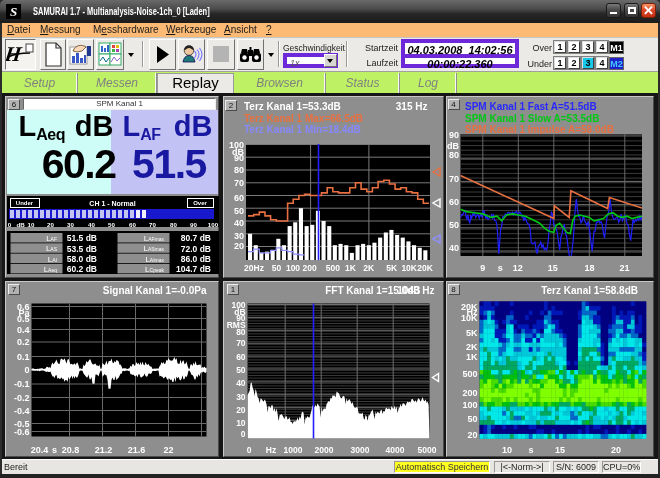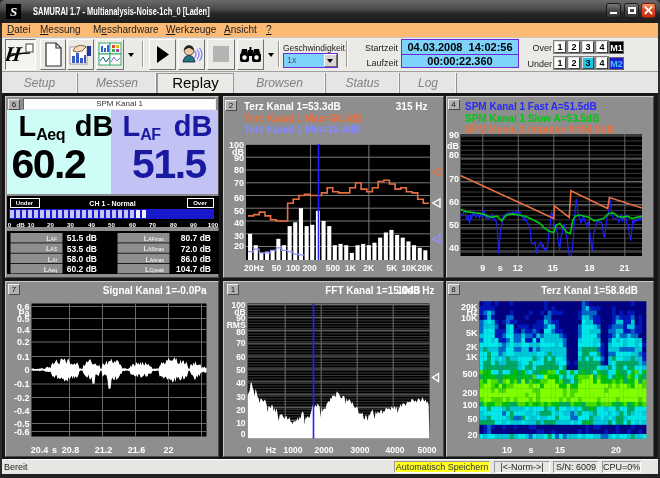--- a/index.html
+++ b/index.html
@@ -21,23 +21,23 @@
 #menubar{position:absolute;left:2px;top:23px;width:656px;height:15px;background:#fdba74;font-size:10px;color:#1a1a1a;}
 #menubar span{position:absolute;top:1px;}
 #menubar u{text-decoration:underline;}
 #toolbar{position:absolute;left:2px;top:37px;width:656px;height:34px;background:#eceae6;border-top:1px solid #c8c6c2;}
 .tbtn{position:absolute;top:1px;width:29px;height:31px;background:#eceae6;border:1px solid;border-color:#fff #707070 #707070 #fff;}
 .tbtn.pressed{background:#f4f3ef;border-color:#707070 #fff #fff #707070;}
 .tsep{position:absolute;top:3px;width:2px;height:26px;border-left:1px solid #9a9896;border-right:1px solid #fff;}
 .tarrow{position:absolute;top:1px;width:11px;height:31px;}
 .tarrow:after{content:"";position:absolute;left:2px;top:14px;border:3px solid transparent;border-top:4px solid #000;}
 .tlabel{position:absolute;font-size:9px;color:#222;}
-.tfield{position:absolute;background:#7dd3fc;border:1px solid #6d28d9;font-size:11px;color:#000;text-align:center;}
+.tfield{position:absolute;background:#ffffff;border:4px solid #6d28d9;font-size:11px;color:#000;text-align:center;font-style:italic;}
 .ovbtn{position:absolute;width:12px;height:12px;background:#fff;border:1px solid;border-color:#dcdcdc #404040 #404040 #dcdcdc;box-shadow:0 0 0 1px #808080;font-size:9px;font-weight:bold;text-align:center;line-height:11px;color:#000;}
-#tabbar{position:absolute;left:2px;top:71px;width:656px;height:22px;background:#e5e5e5;border-top:1px solid #a0a0a0;}
+#tabbar{position:absolute;left:2px;top:71px;width:656px;height:22px;background:#bef264;border-top:1px solid #a0a0a0;}
 .tab{position:absolute;top:1px;height:20px;font-size:12px;font-style:italic;color:#808080;text-align:center;border-right:1px solid #909090;box-shadow:inset -1px 0 0 #f8f8f8;}
 .tab.active{background:#eceae6;font-style:normal;font-weight:normal;font-size:15px;color:#000;border:1px solid #9a9a9a;border-bottom:none;box-shadow:none;}
 .tab span{display:inline-block;margin-top:3px;}
 .tab.active span{margin-top:0px;}
 #main{position:absolute;left:2px;top:93px;width:656px;height:366px;background:#161616;}
 .panel{position:absolute;background:#8e8e8e;border:1px solid #c8c8c8;border-bottom-color:#4a4a4a;border-right-color:#4a4a4a;}
 .badge{position:absolute;width:12px;height:11px;background:#b2b2b2;border:1px solid;border-color:#ededed #4a4a4a #4a4a4a #ededed;font-size:8px;line-height:10px;text-align:center;color:#111;}
 .ptitle{position:absolute;font-size:10px;font-weight:bold;color:#fff;white-space:pre;}
 #statusbar{position:absolute;left:2px;top:459px;width:656px;height:15px;background:#e8e6e2;border-top:1px solid #fff;font-size:9px;color:#222;}
 .sfield{position:absolute;top:1px;height:12px;border:1px solid;border-color:#9a9896 #fff #fff #9a9896;font-size:9px;text-align:center;color:#222;line-height:11px;}
@@ -169,21 +169,21 @@
       <div class="tab" style="left:398px;width:57px"><span>Log</span></div>
     </div>
 <div id="main">
 <div class="panel" style="left:2.5px;top:3.0px;width:214.0px;height:181.5px">
         <div class="badge" style="left:2.5px;top:2px">6</div>
         <div style="position:absolute;left:17.5px;top:1px;width:193px;height:11.5px;background:#fff;border:1px solid #666;border-right-color:#eee;border-bottom-color:#eee;font-size:8px;text-align:center;color:#333;line-height:10px">SPM Kanal 1</div>
         <div style="position:absolute;left:1px;top:13px;width:104px;height:84px;background:#cdfdf6"></div>
         <div style="position:absolute;left:105px;top:13px;width:107px;height:84px;background:#c2c2f5"></div>
         <div style="position:absolute;left:13px;top:13px;width:95px;font-size:29px;font-weight:bold;color:#000">L<span style="font-size:16px;vertical-align:-4px;letter-spacing:-0.5px">Aeq</span><span style="float:right">dB</span></div>
         <div style="position:absolute;left:117px;top:13px;width:90px;font-size:29px;font-weight:bold;color:#1818a0">L<span style="font-size:16px;vertical-align:-4px;letter-spacing:-0.5px">AF</span><span style="float:right">dB</span></div>
-        <div style="position:absolute;left:6px;top:44px;width:104px;font-size:41px;font-weight:bold;color:#000;text-align:left;letter-spacing:-1.5px">60.2</div>
+        <div style="position:absolute;left:6px;top:44px;width:104px;font-size:41px;font-weight:bold;color:#000;text-align:right;letter-spacing:-1.5px">60.2</div>
         <div style="position:absolute;left:110px;top:44px;width:107px;font-size:41px;font-weight:bold;color:#1818a0;text-align:center;letter-spacing:-1.5px">51.5</div>
         <div style="position:absolute;left:1px;top:99px;width:212px;height:31px;background:#000"></div>
         <div style="position:absolute;left:4px;top:101px;width:30px;height:10px;border:1px solid #fff;color:#fff;font-size:6px;font-weight:bold;text-align:center;line-height:9px">Under</div>
         <div style="position:absolute;left:1px;top:101px;width:212px;font-size:7px;font-weight:bold;color:#fff;text-align:center;line-height:11px">CH 1 - Normal</div>
         <div style="position:absolute;left:181px;top:101px;width:27px;height:10px;border:1px solid #fff;color:#fff;font-size:6px;font-weight:bold;text-align:center;line-height:9px">Over</div>
         <div style="position:absolute;left:3.5px;top:112px;width:205px;height:10px;background:#1818cc">
           <div style="position:absolute;left:1px;top:1px;width:4px;height:8px;background:#c4c4f2"></div>
           <div style="position:absolute;left:7px;top:1px;width:4px;height:8px;background:#c4c4f2"></div>
           <div style="position:absolute;left:13px;top:1px;width:4px;height:8px;background:#c4c4f2"></div>
           <div style="position:absolute;left:19px;top:1px;width:4px;height:8px;background:#c4c4f2"></div>

